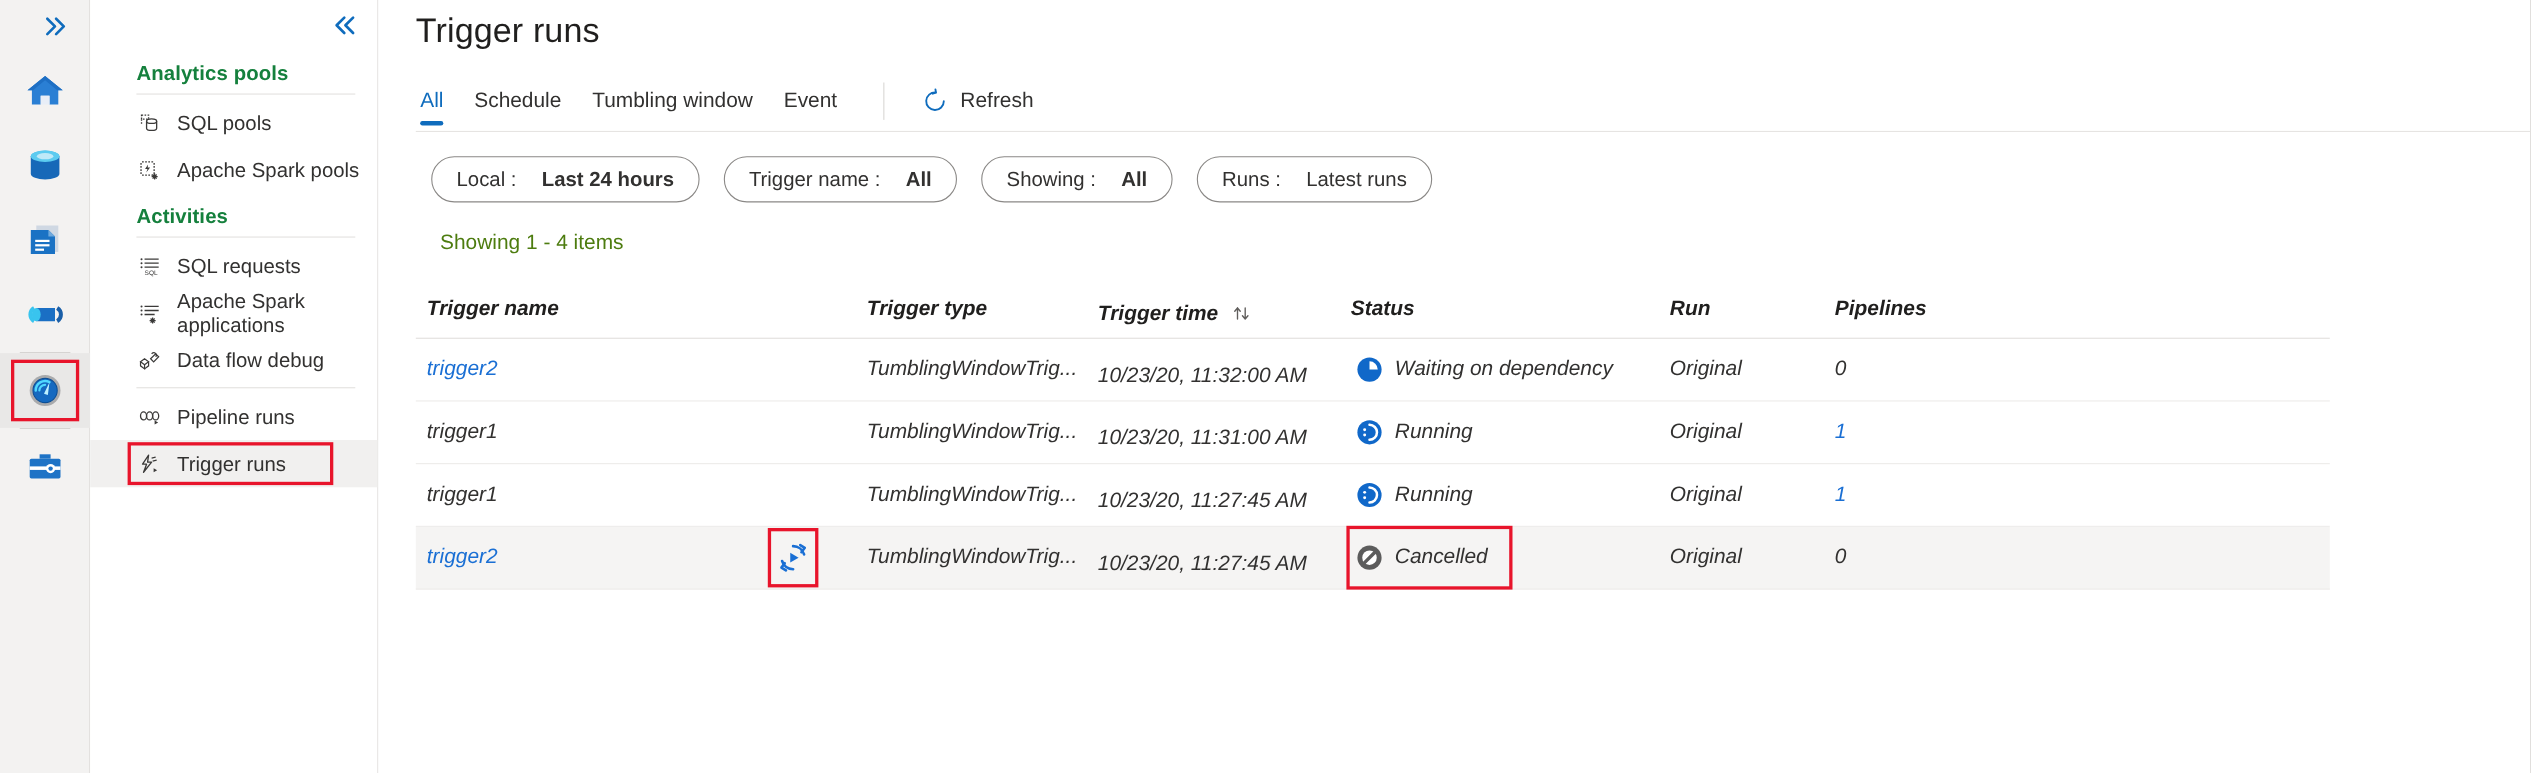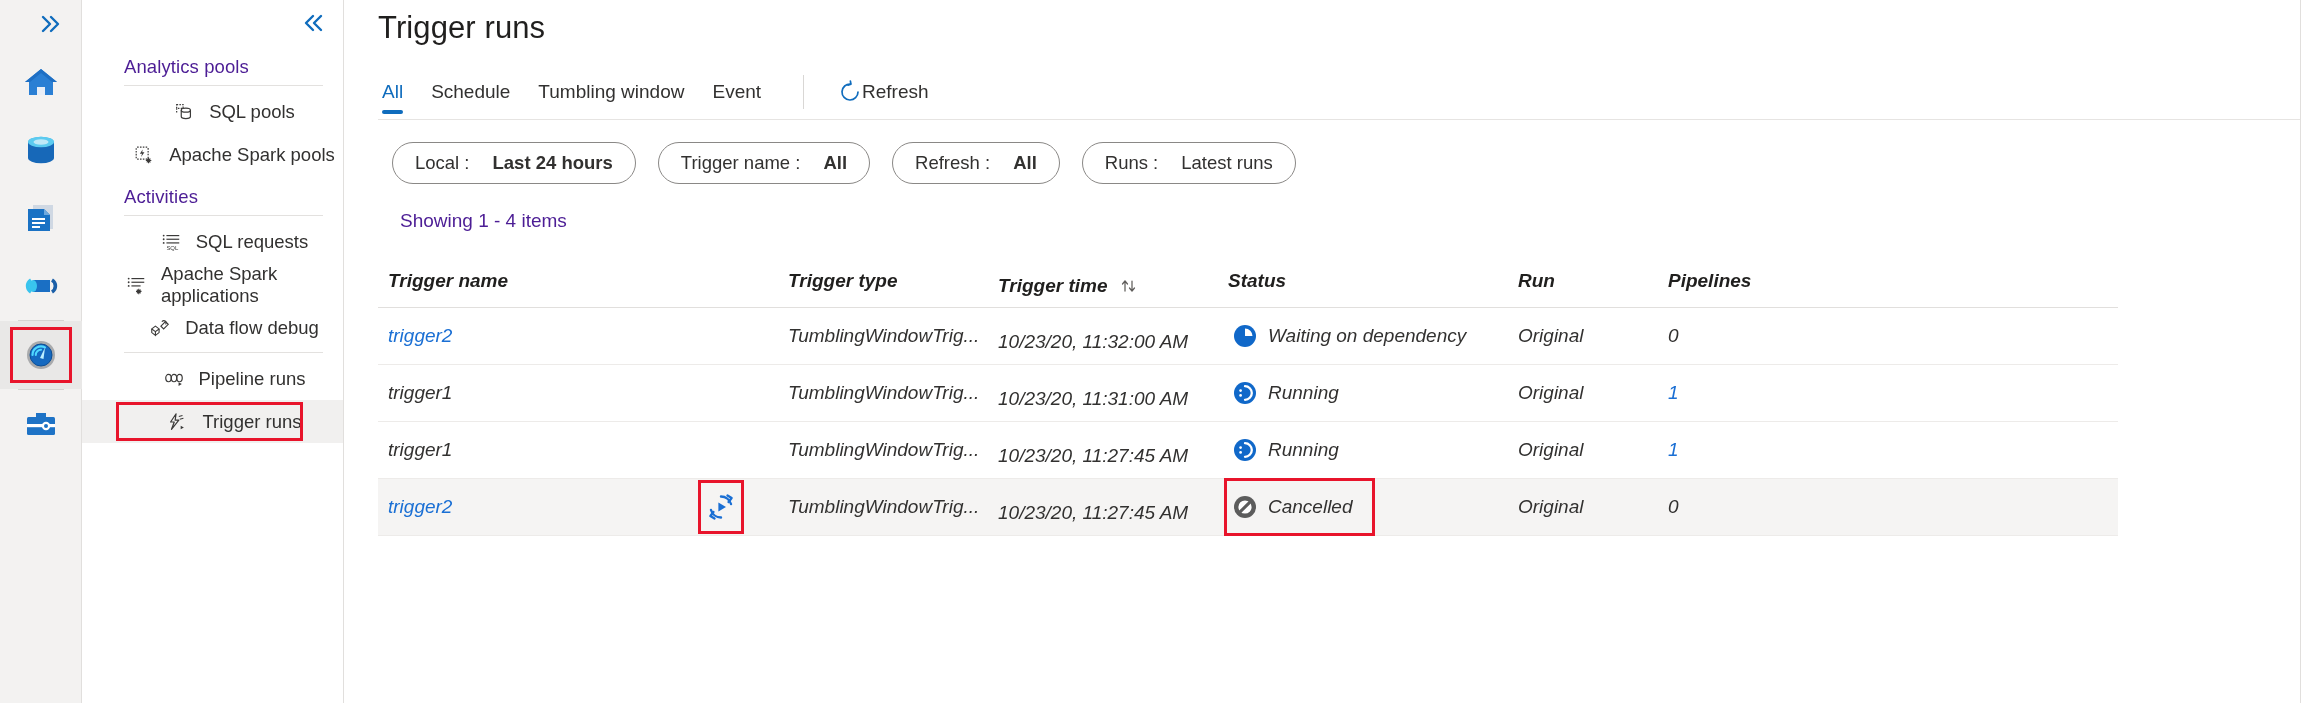--- a/index.html
+++ b/index.html
@@ -65,38 +65,37 @@
   .sb-collapse {
     height: 46px;
     display: flex; align-items: center; justify-content: flex-end;
     padding-right: 18px;
     color: #0f6cbd;
     font-size: 20px;
     letter-spacing: -2px;
   }
   .sb-section {
     font-size: 18.5px;
-    font-weight: normal;
-    color: #4c1d95;
+    font-weight: bold;
+    color: #15803d;
     padding: 10px 0 4px 42px;
     letter-spacing: .1px;
   }
   .sb-rule {
     height: 1px; background: #e3e1df;
     margin: 3px 20px 4px 42px;
   }
   .sb-item {
     height: 43px;
     display: flex; align-items: center;
     padding-left: 42px;
     gap: 13px;
     font-size: 18.5px;
     color: #323130;
     position: relative;
-    justify-content: center;
   }
   .sb-item.selected {
     background: #f1f0ef;
   }
   .sb-item.selected::after {
     content: "";
     position: absolute;
     left: 34px; right: 40px; top: 2px; bottom: 2px;
     border: 3px solid #e8142b;
   }
@@ -147,21 +146,21 @@
     left: 4px; right: 14px; bottom: 6px;
     height: 4px; background: #0f6cbd;
     border-radius: 2px;
   }
   .cmd-sep {
     width: 1px; height: 34px;
     background: #d9d7d5;
     margin: 0 20px 0 28px;
   }
   .cmd-btn {
-    display: flex; align-items: center; 
+    display: flex; align-items: center; gap: 11px;
     font-size: 19px;
     color: #323130;
     height: 40px;
     padding: 0 14px;
   }
   .cmd-ico { width: 24px; height: 24px; display:flex; align-items:center; justify-content:center;}
 
   .filters {
     display: flex; align-items: center;
     gap: 22px;
@@ -176,21 +175,21 @@
     font-size: 18.5px;
     color: #323130;
     white-space: nowrap;
     text-align: right;
   }
   .pill b { font-weight: bold; margin-left: 23px; }
   .pill .lbl { }
 
   .showing {
     font-size: 19px;
-    color: #4c1d95;
+    color: #4d7c0f;
     padding: 18px 0 0 22px;
   }
 
   
   .tbl {
     margin-top: 22px;
     width: 1740px;
     font-style: italic;
   }
   .trow {
@@ -463,21 +462,21 @@
     <div class="filters">
       <div class="pill">
         <span class="lbl">Local :</span>
         <b>Last 24 hours</b>
       </div>
       <div class="pill">
         <span class="lbl">Trigger name :</span>
         <b>All</b>
       </div>
       <div class="pill">
-        <span class="lbl">Refresh :</span>
+        <span class="lbl">Showing :</span>
         <b>All</b>
       </div>
       <div class="pill">
         <span class="lbl">Runs :</span>
         <b style="font-weight:normal">Latest runs</b>
       </div>
     </div>
 
     <div class="showing">Showing 1 - 4 items</div>
 

